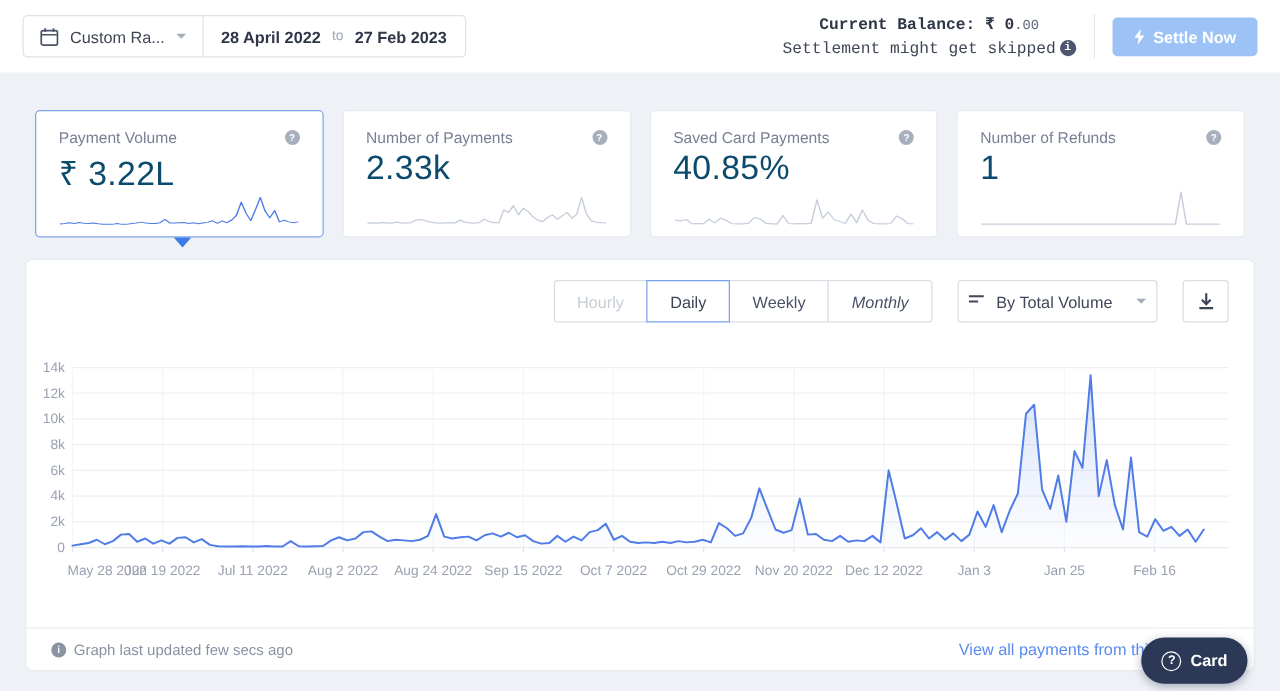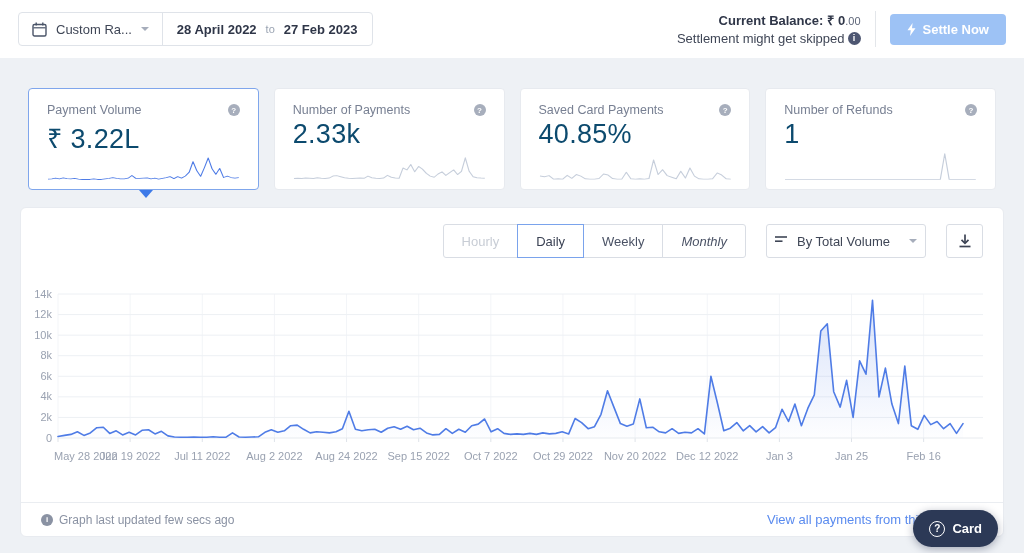--- a/index.html
+++ b/index.html
@@ -10,21 +10,21 @@
   .topbar { background:#fff; height:58px; display:flex; align-items:center; justify-content:space-between; padding:0 18px; }
   .daterange { display:flex; align-items:stretch; border:1px solid #dfe3e9; border-radius:4px; background:#fff; height:34px; }
   .daterange .preset { display:flex; align-items:center; gap:9px; padding:0 13px; cursor:pointer; }
   .preset-label { font-size:13px; color:#3f4656; }
   .caret { width:0; height:0; border-left:4px solid transparent; border-right:4px solid transparent; border-top:4px solid #a6adbb; display:inline-block; }
   .daterange .dates { display:flex; align-items:center; border-left:1px solid #dfe3e9; padding:0 14px; gap:9px; }
   .date-val { font-size:13px; font-weight:700; color:#2f3648; }
   .date-to { font-size:11px; color:#9aa3b2; }
 
   .balance-area { display:flex; align-items:center; }
-  .balance-text { text-align:right; line-height:17px; }
+  .balance-text { text-align:center; line-height:17px;font-family:Liberation Mono, monospace; }
   .balance-line1 { font-size:13px; color:#2f3648; }
   .balance-line1 .lbl { font-weight:700; }
   .balance-line1 .amt { font-weight:700; }
   .balance-line1 .dec { font-size:11px; color:#5d6578; font-weight:400; }
   .balance-line2 { font-size:13px; color:#3f4656; display:flex; align-items:center; justify-content:flex-end; gap:3px; }
   .info-dark { width:13px; height:13px; border-radius:50%; background:#4d5671; color:#fff; font-size:9px; font-weight:700; display:inline-flex; align-items:center; justify-content:center; font-style:normal; }
   .vdiv { width:1px; height:36px; background:#e3e6ea; margin:0 14px; }
   .settle-btn { background:#9dc2f5; border:none; color:#fff; font-size:13px; font-weight:600; height:31px; padding:12px 17px; border-radius:4px; display:flex; align-items:center; gap:7px; cursor:pointer; font-family:inherit; }
 
   

